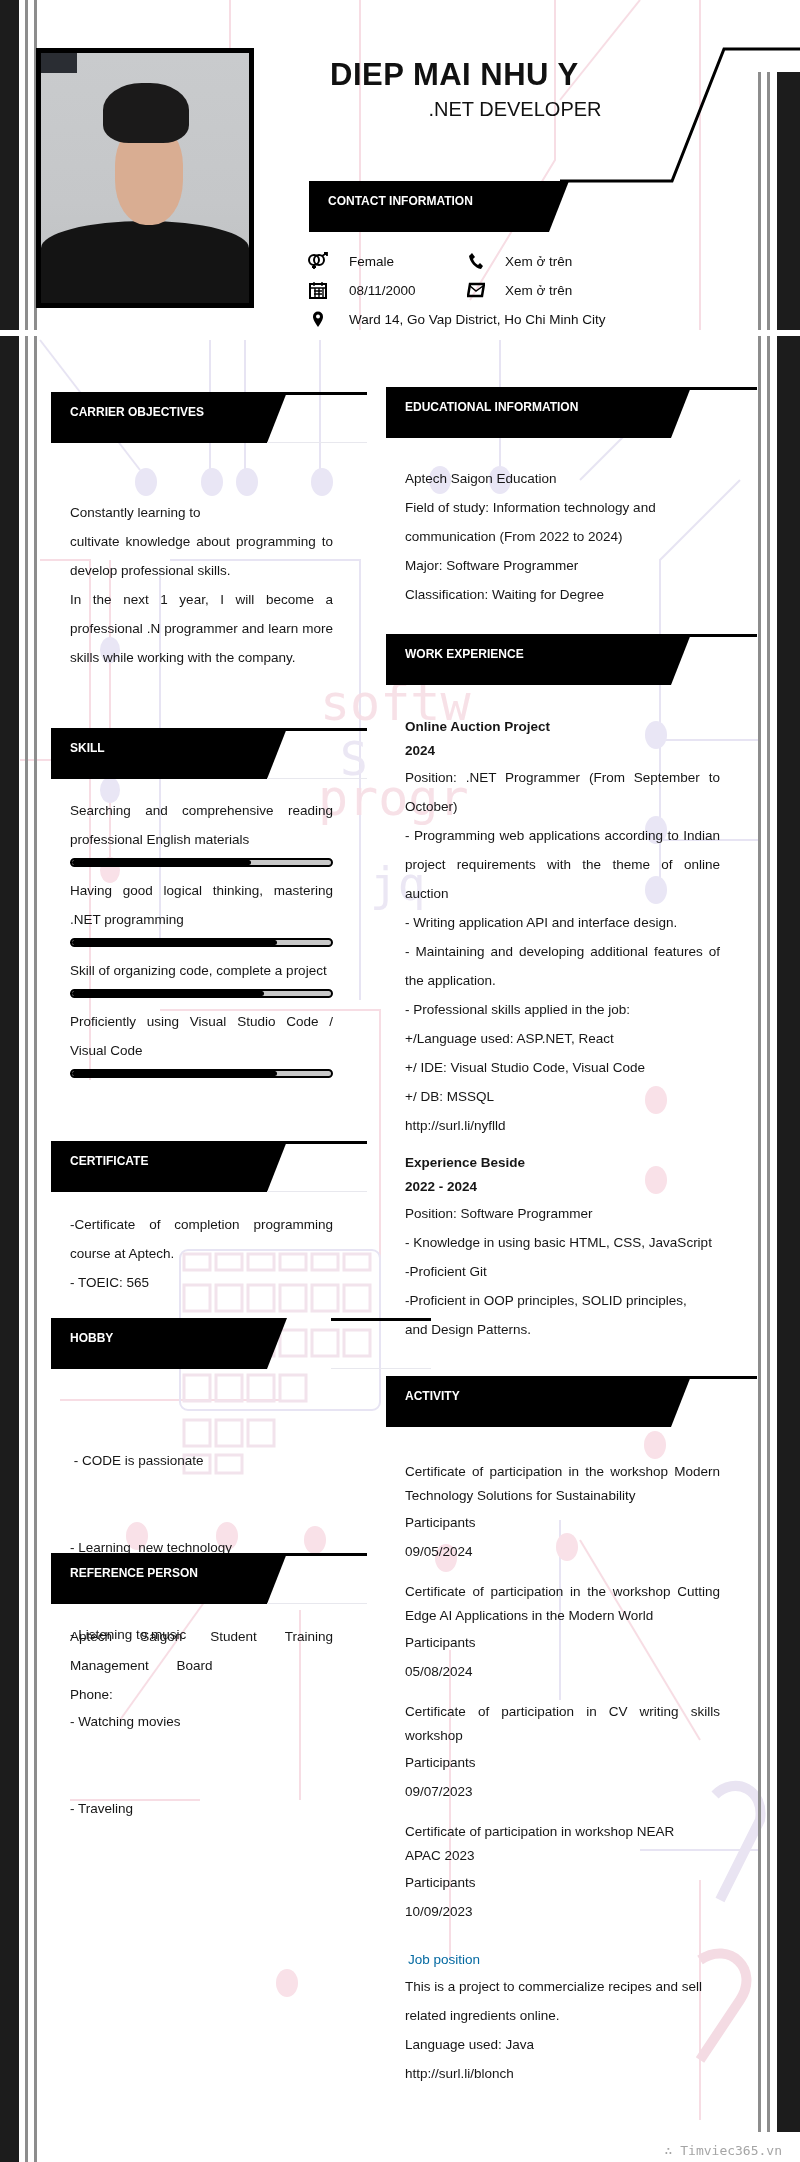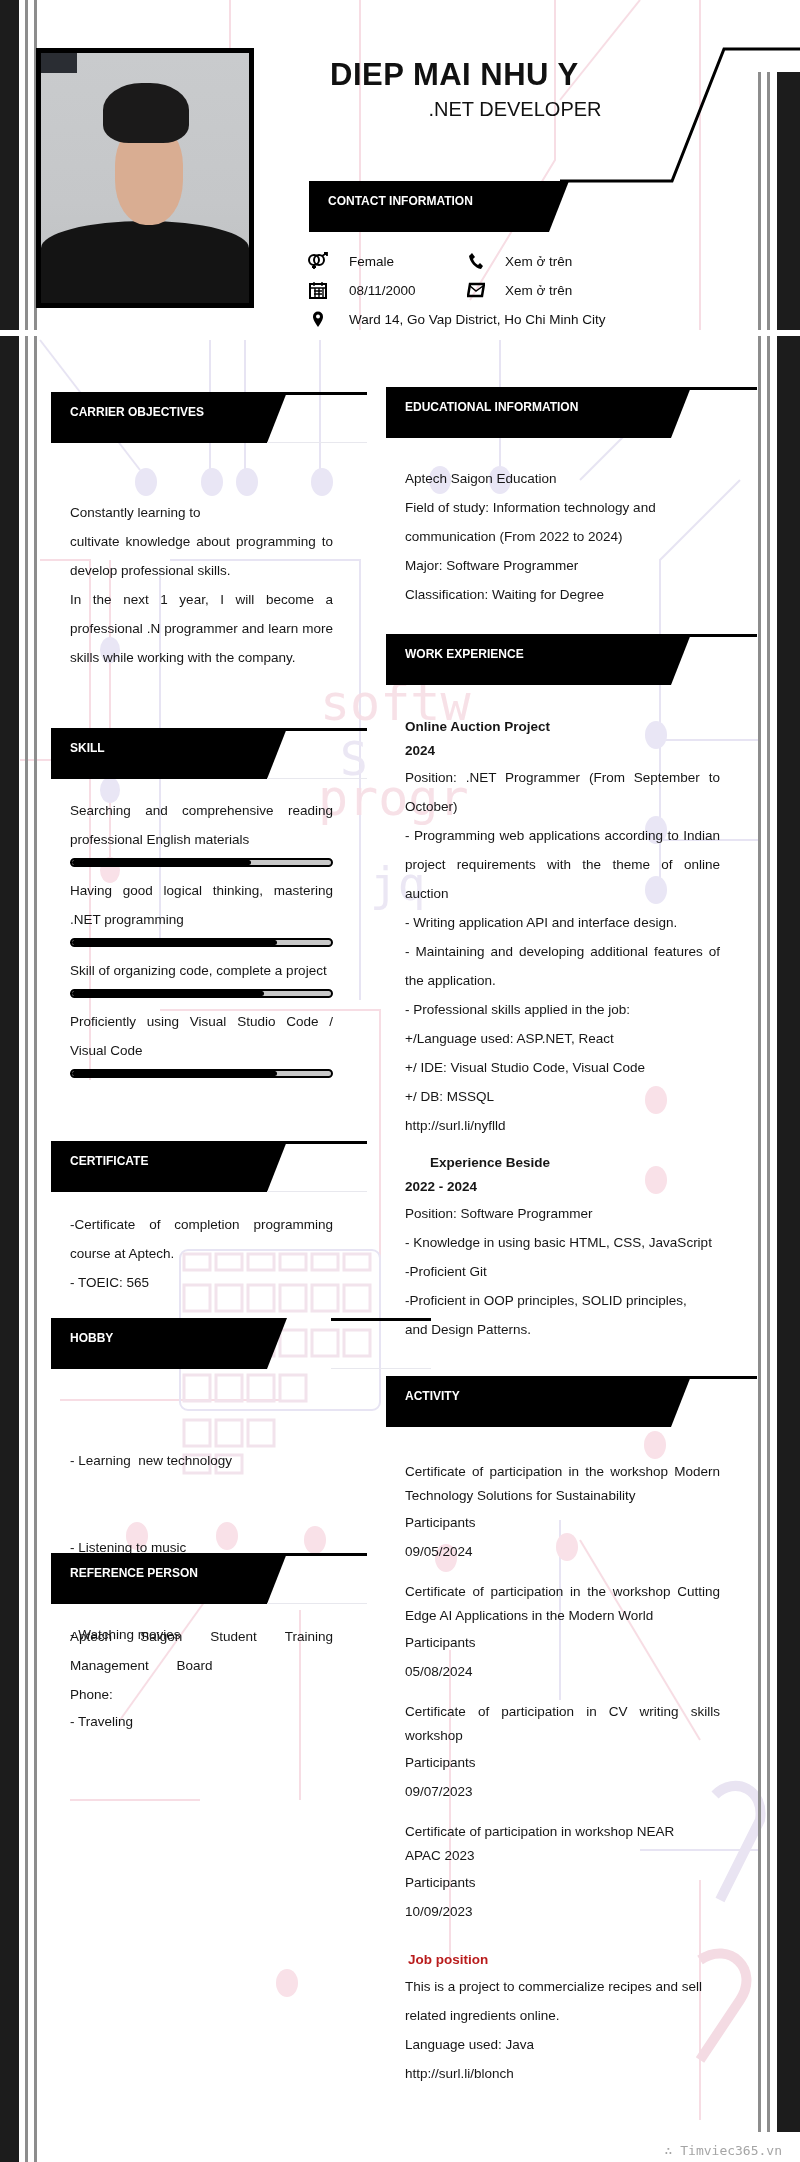--- a/index.html
+++ b/index.html
@@ -34,21 +34,21 @@
   .contact-row { position: absolute; display: flex; align-items: center; white-space: nowrap; }
   .contact-row .ic { width: 22px; height: 18px; display: inline-flex; align-items: center; justify-content: center; margin-right: 20px; }
 
   .text-block { position: absolute; font-size: 13.5px; line-height: 29px; color: #161616; }
   .just { text-align: justify; }
   .bold { font-weight: bold; }
 
   .skill-bar { width: 263px; height: 9px; border: 2px solid #000; border-radius: 5px; background: #c8c8c8; position: relative; margin: 4px 0 9px 0; overflow: hidden; }
   .skill-fill { position: absolute; left: 0; top: 0; bottom: 0; background: #000; border-radius: 4px; }
 
-  .muted { color: #b91c1c; font-weight: bold; }
+  .muted { color: #0369a1; }
   .footer { position: absolute; right: 18px; bottom: 4px; font-family: "DejaVu Sans Mono", monospace; font-size: 13px; color: #a5a5a5; }
 </style>
 </head>
 <body>
 
 <svg class="bg-deco" viewBox="0 0 800 2162" xmlns="http://www.w3.org/2000/svg">
   <g fill="none" stroke="#f7dde4" stroke-width="2">
     <path d="M230 0 V300"></path>
       <path d="M360 0 V330"></path>
       <path d="M555 0 V160 L470 300"></path>
@@ -279,20 +279,21 @@
   <div>- TOEIC: 565</div>
 </div>
 
 <div class="sec-header" style="left:51px;top:1318px;width:380px;">
   <div class="bar" style="width:236px;"></div>
   <div class="rule" style="width:100px;"></div>
   <div class="thin" style="width:100px;"></div>
   <span class="label">HOBBY</span>
 </div>
 <div class="text-block" style="left:70px;top:1388px;width:263px;white-space:pre;">
+  <div> - CODE is passionate</div>
   <div>- Learning  new technology</div>
   <div>- Listening to music</div>
   <div>- Watching movies</div>
   <div>- Traveling</div>
 </div>
 
 <div class="sec-header" style="left:51px;top:1553px;width:316px;">
   <div class="bar" style="width:236px;"></div>
   <div class="rule" style="width:100px;"></div>
   <div class="thin" style="width:100px;"></div>
@@ -327,21 +328,21 @@
   <div class="just">- Programming web applications according to Indian project requirements with the theme of online auction</div>
   <div>- Writing application API and interface design.</div>
   <div class="just">- Maintaining and developing additional features of the application.</div>
   <div>- Professional skills applied in the job:</div>
   <div>+/Language used: ASP.NET, React</div>
   <div>+/ IDE: Visual Studio Code, Visual Code</div>
   <div>+/ DB: MSSQL</div>
   <div>http://surl.li/nyflld</div>
 </div>
 <div class="text-block" style="left:405px;top:1151px;width:318px;">
-  <div class="bold" style="line-height:24px;margin-left:25px;">Experience Beside</div>
+  <div class="bold" style="line-height:24px;">Experience Beside</div>
   <div class="bold" style="line-height:24px;">2022 - 2024</div>
   <div>Position: Software Programmer</div>
   <div style="white-space:nowrap;">- Knowledge in using basic HTML, CSS, JavaScript</div>
   <div>-Proficient Git</div>
   <div>-Proficient in OOP principles, SOLID principles,</div>
   <div>and Design Patterns.</div>
 </div>
 
 <div class="sec-header" style="left:386px;top:1376px;width:371px;">
   <div class="bar" style="width:305px;"></div>

